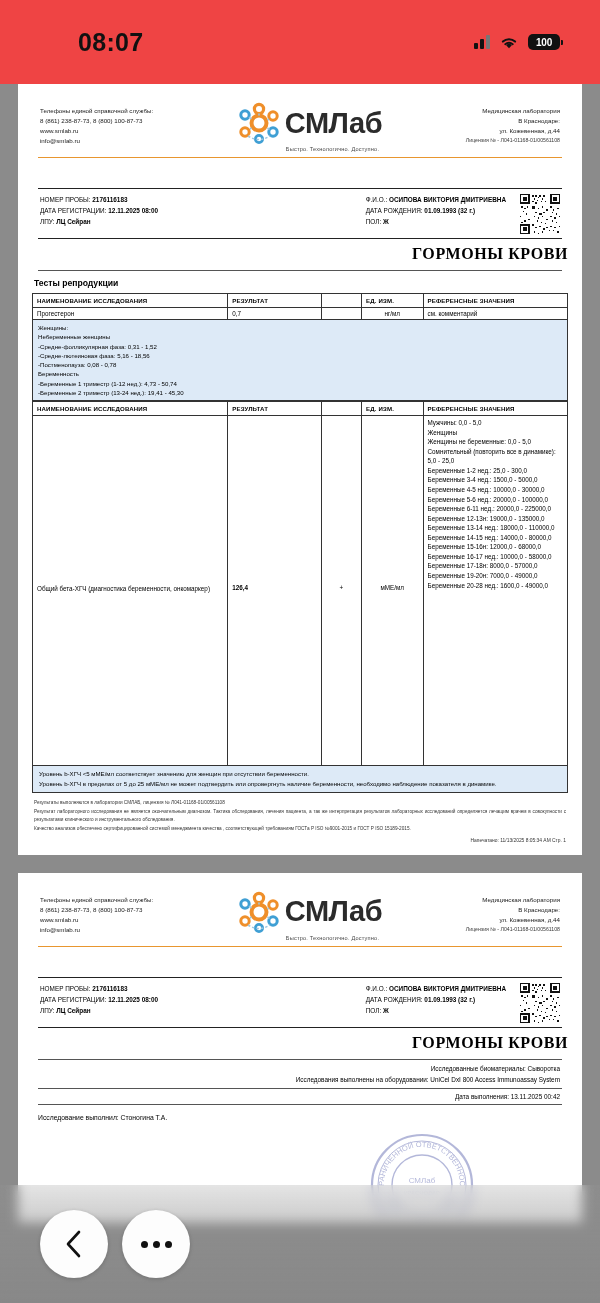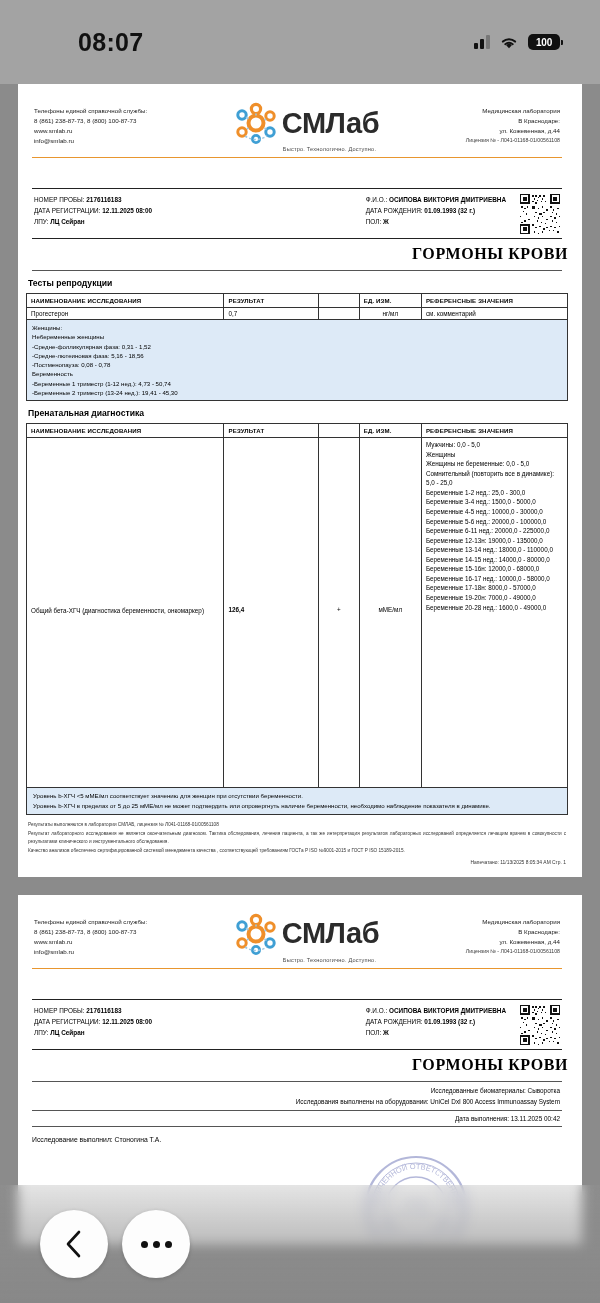--- a/index.html
+++ b/index.html
@@ -13,21 +13,21 @@
     position: relative;
   }
 
   
   .status-bar {
     height: 84px;
     display: flex;
     align-items: center;
     justify-content: space-between;
     padding: 0 40px 0 0;
-    background: #a3a3a3;
+    background: #ef4444;
     position: relative;
   }
   .status-time {
     font-size: 25px;
     font-weight: 600;
     color: #111;
     letter-spacing: 0.3px;
     margin-left: 78px;
   }
   .status-right {
@@ -55,21 +55,21 @@
     content: ""; position: absolute; right: -3px; top: 6px;
     width: 2px; height: 5px; background: #111; border-radius: 0 1px 1px 0;
   }
 
   
   .viewport { position: relative; }
 
   .page {
     background: #fff;
     margin: 0 18px;
-    padding: 14px 14px 6px 8px;
+    padding: 14px 14px 6px 14px;
     position: relative;
   }
   .page-1 { padding-bottom: 10px; }
   .page-gap { height: 18px; background: #8b8b8b; }
 
   
   .letterhead {
     display: flex;
     align-items: flex-start;
     justify-content: space-between;
@@ -482,21 +482,20 @@
             <div>-Средне-лютеиновая фаза: 5,16 - 18,56</div>
             <div>-Постменопауза: 0,08 - 0,78</div>
             <div>Беременность</div>
             <div>-Беременные 1 триместр (1-12 нед.): 4,73 - 50,74</div>
             <div>-Беременные 2 триместр (13-24 нед.): 19,41 - 45,30</div>
           </td>
         </tr>
       </tbody>
     </table>
 
-    <div class="section-title">Пренатальная диагностика</div>
 
     <table class="results">
       <colgroup>
         <col class="col-name">
           <col class="col-res">
           <col class="col-flag">
           <col class="col-unit">
           <col class="col-ref">
       </colgroup>
       <thead>

